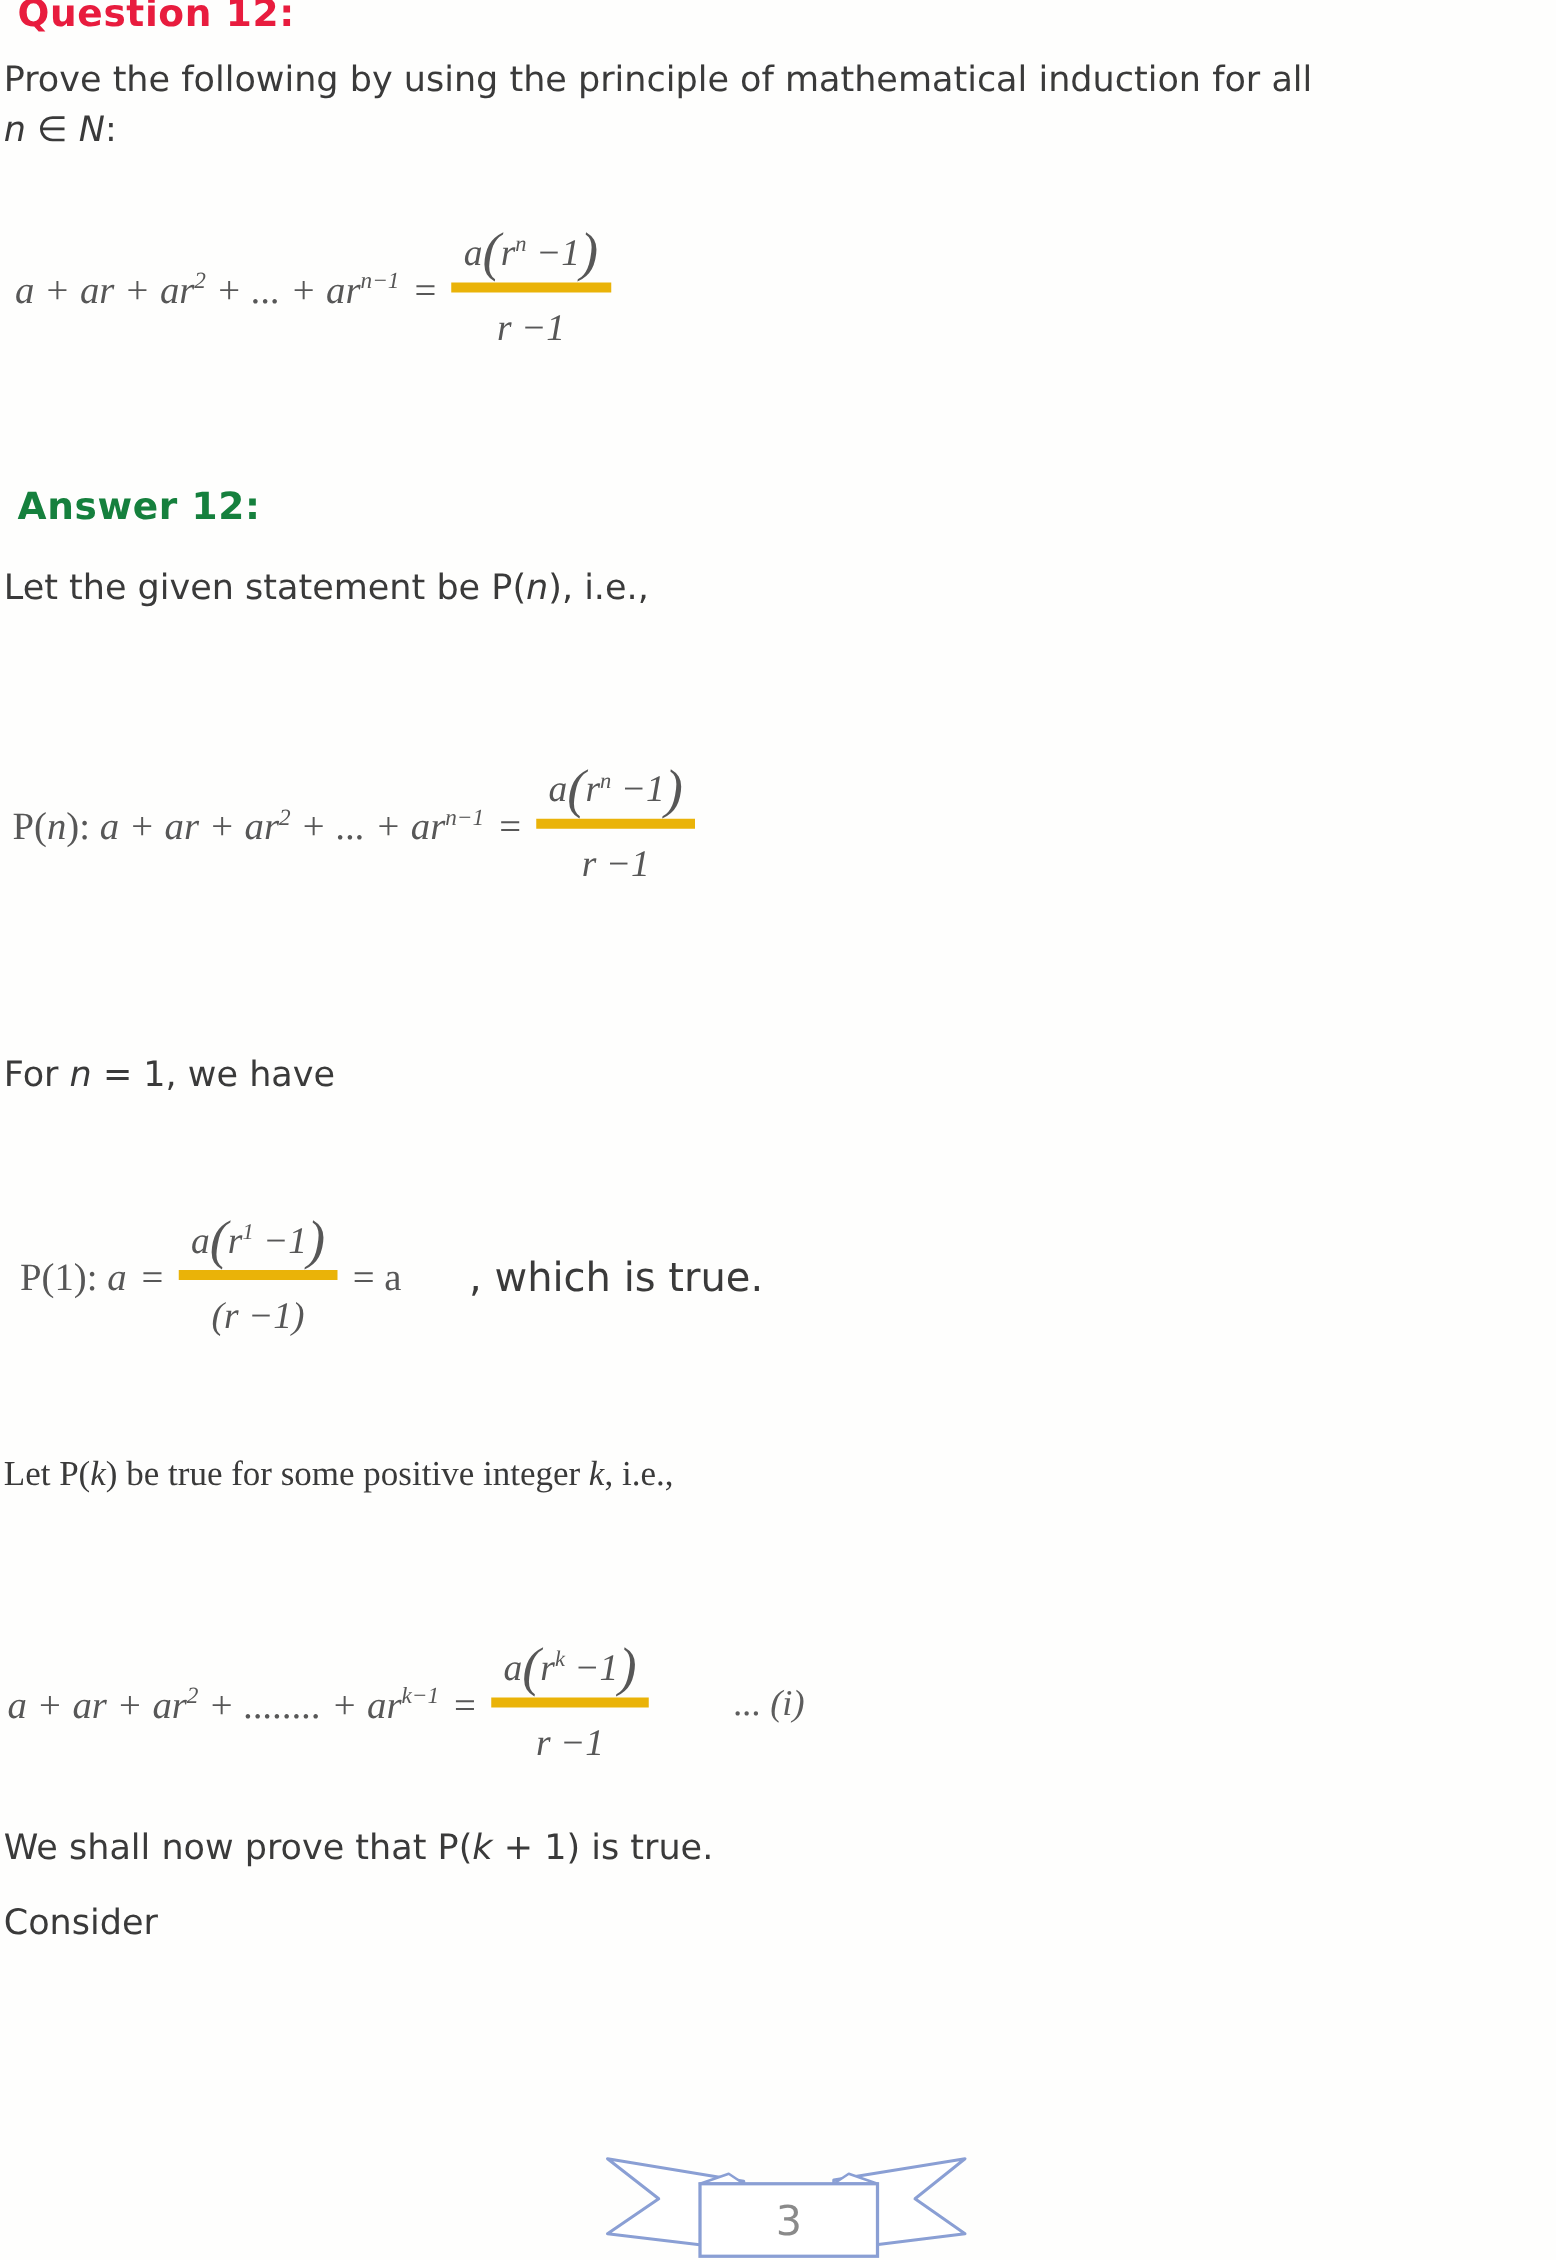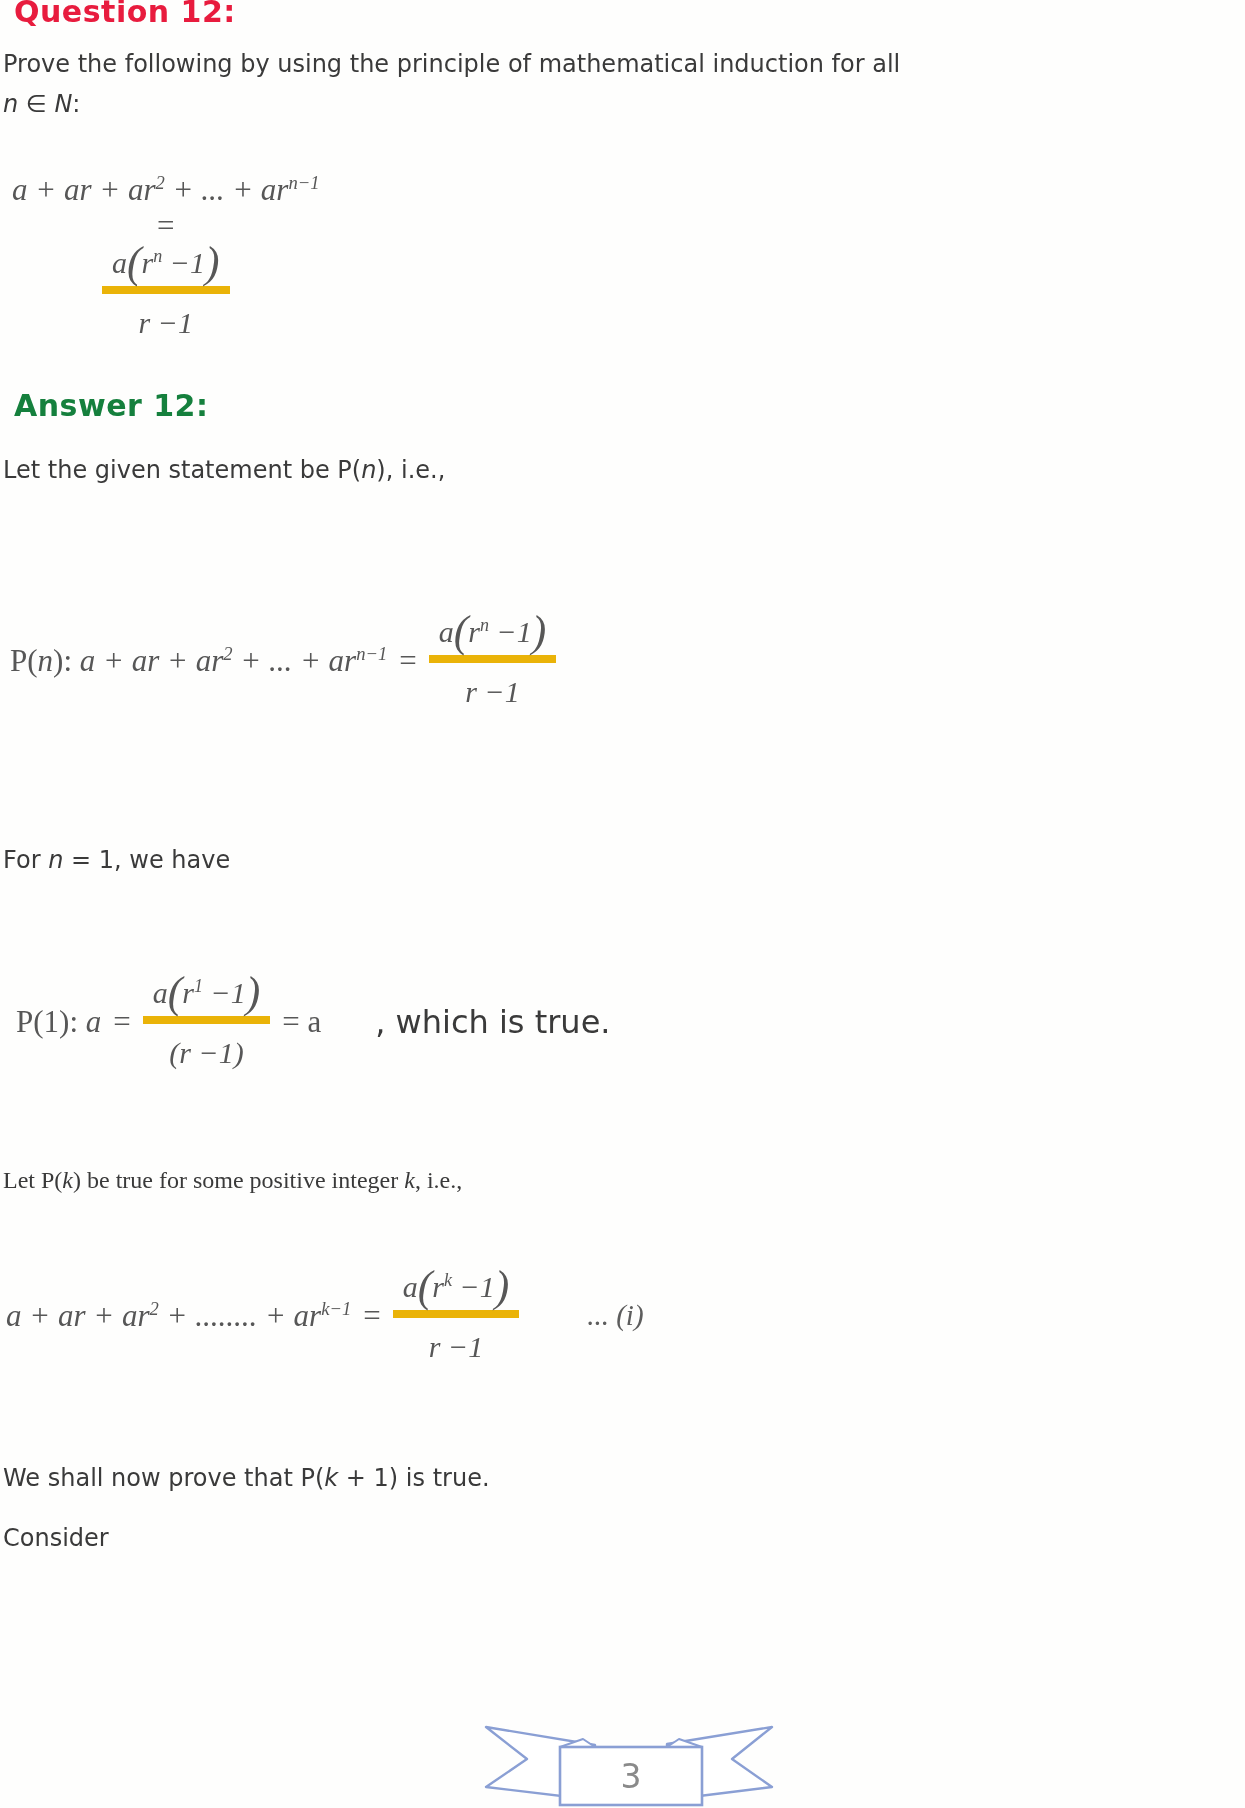--- a/index.html
+++ b/index.html
@@ -15,21 +15,21 @@
     position:absolute;
     font-size:30px;
     font-weight:bold;
     letter-spacing:0.5px;
     white-space:nowrap;
   }
   .heading.q { color:#e81c3e; }
   .heading.a { color:#15803d; }
   .body-line {
     position:absolute;
-    font-size:24px;
+    font-size:28px;
     line-height:40px;
     white-space:nowrap;
   }
   .iv { font-style:italic; }  
   .math {
     position:absolute;
     display:flex;
     align-items:center;
     font-family:"Liberation Serif", serif;
     font-style:italic;
@@ -62,21 +62,21 @@
 </head>
 <body>
 
 <div class="page">
 
   <div class="heading q" style="left:14px; top:-6px;">Question 12:</div>
 
   <div class="body-line" style="left:3px; top:44px;">Prove the following by using the principle of mathematical induction for all</div>
   <div class="body-line" style="left:3px; top:84px;"><span class="iv">n</span><span> ∈ </span><span class="iv">N</span><span>:</span></div>
 
-  <div class="math" style="left:12px; top:172px; height:120px;flex-direction:column;">
+  <div class="math" style="left:12px; top:172px; height:120px;">
     <span><span>a + ar + ar</span><sup>2</sup><span> + ... + ar</span><sup>n−1</sup></span>
     <span class="eq">=</span>
     <span class="frac">
       <span class="num"><span>a</span><span class="bp">(</span><span>r</span><sup>n</sup><span> −1</span><span class="bp">)</span></span>
       <span class="den">r −1</span>
     </span>
   </div>
 
   <div class="heading a" style="left:14px; top:388px;">Answer 12:</div>
 
@@ -99,21 +99,21 @@
     <span class="frac">
       <span class="num"><span>a</span><span class="bp">(</span><span>r</span><sup>1</sup><span> −1</span><span class="bp">)</span></span>
       <span class="den">(r −1)</span>
     </span>
     <span class="eq">= a</span>
     <span class="note">, which is true.</span>
   </div>
 
   <div class="body-line" style="left:3px; top:1160px;font-family:Liberation Serif, serif;"><span>Let P(</span><span class="iv">k</span><span>) be true for some positive integer </span><span class="iv">k</span><span>, i.e.,</span></div>
 
-  <div class="math" style="left:6px; top:1248px; height:135px;">
+  <div class="math" style="left:6px; top:1296px; height:135px;">
     <span><span>a + ar + ar</span><sup>2</sup><span> + ........ + ar</span><sup>k−1</sup></span>
     <span class="eq">=</span>
     <span class="frac">
       <span class="num"><span>a</span><span class="bp">(</span><span>r</span><sup>k</sup><span> −1</span><span class="bp">)</span></span>
       <span class="den">r −1</span>
     </span>
     <span class="ref">... (i)</span>
   </div>
 
   <div class="body-line" style="left:3px; top:1458px;"><span>We shall now prove that P(</span><span class="iv">k</span><span> + 1) is true.</span></div>

